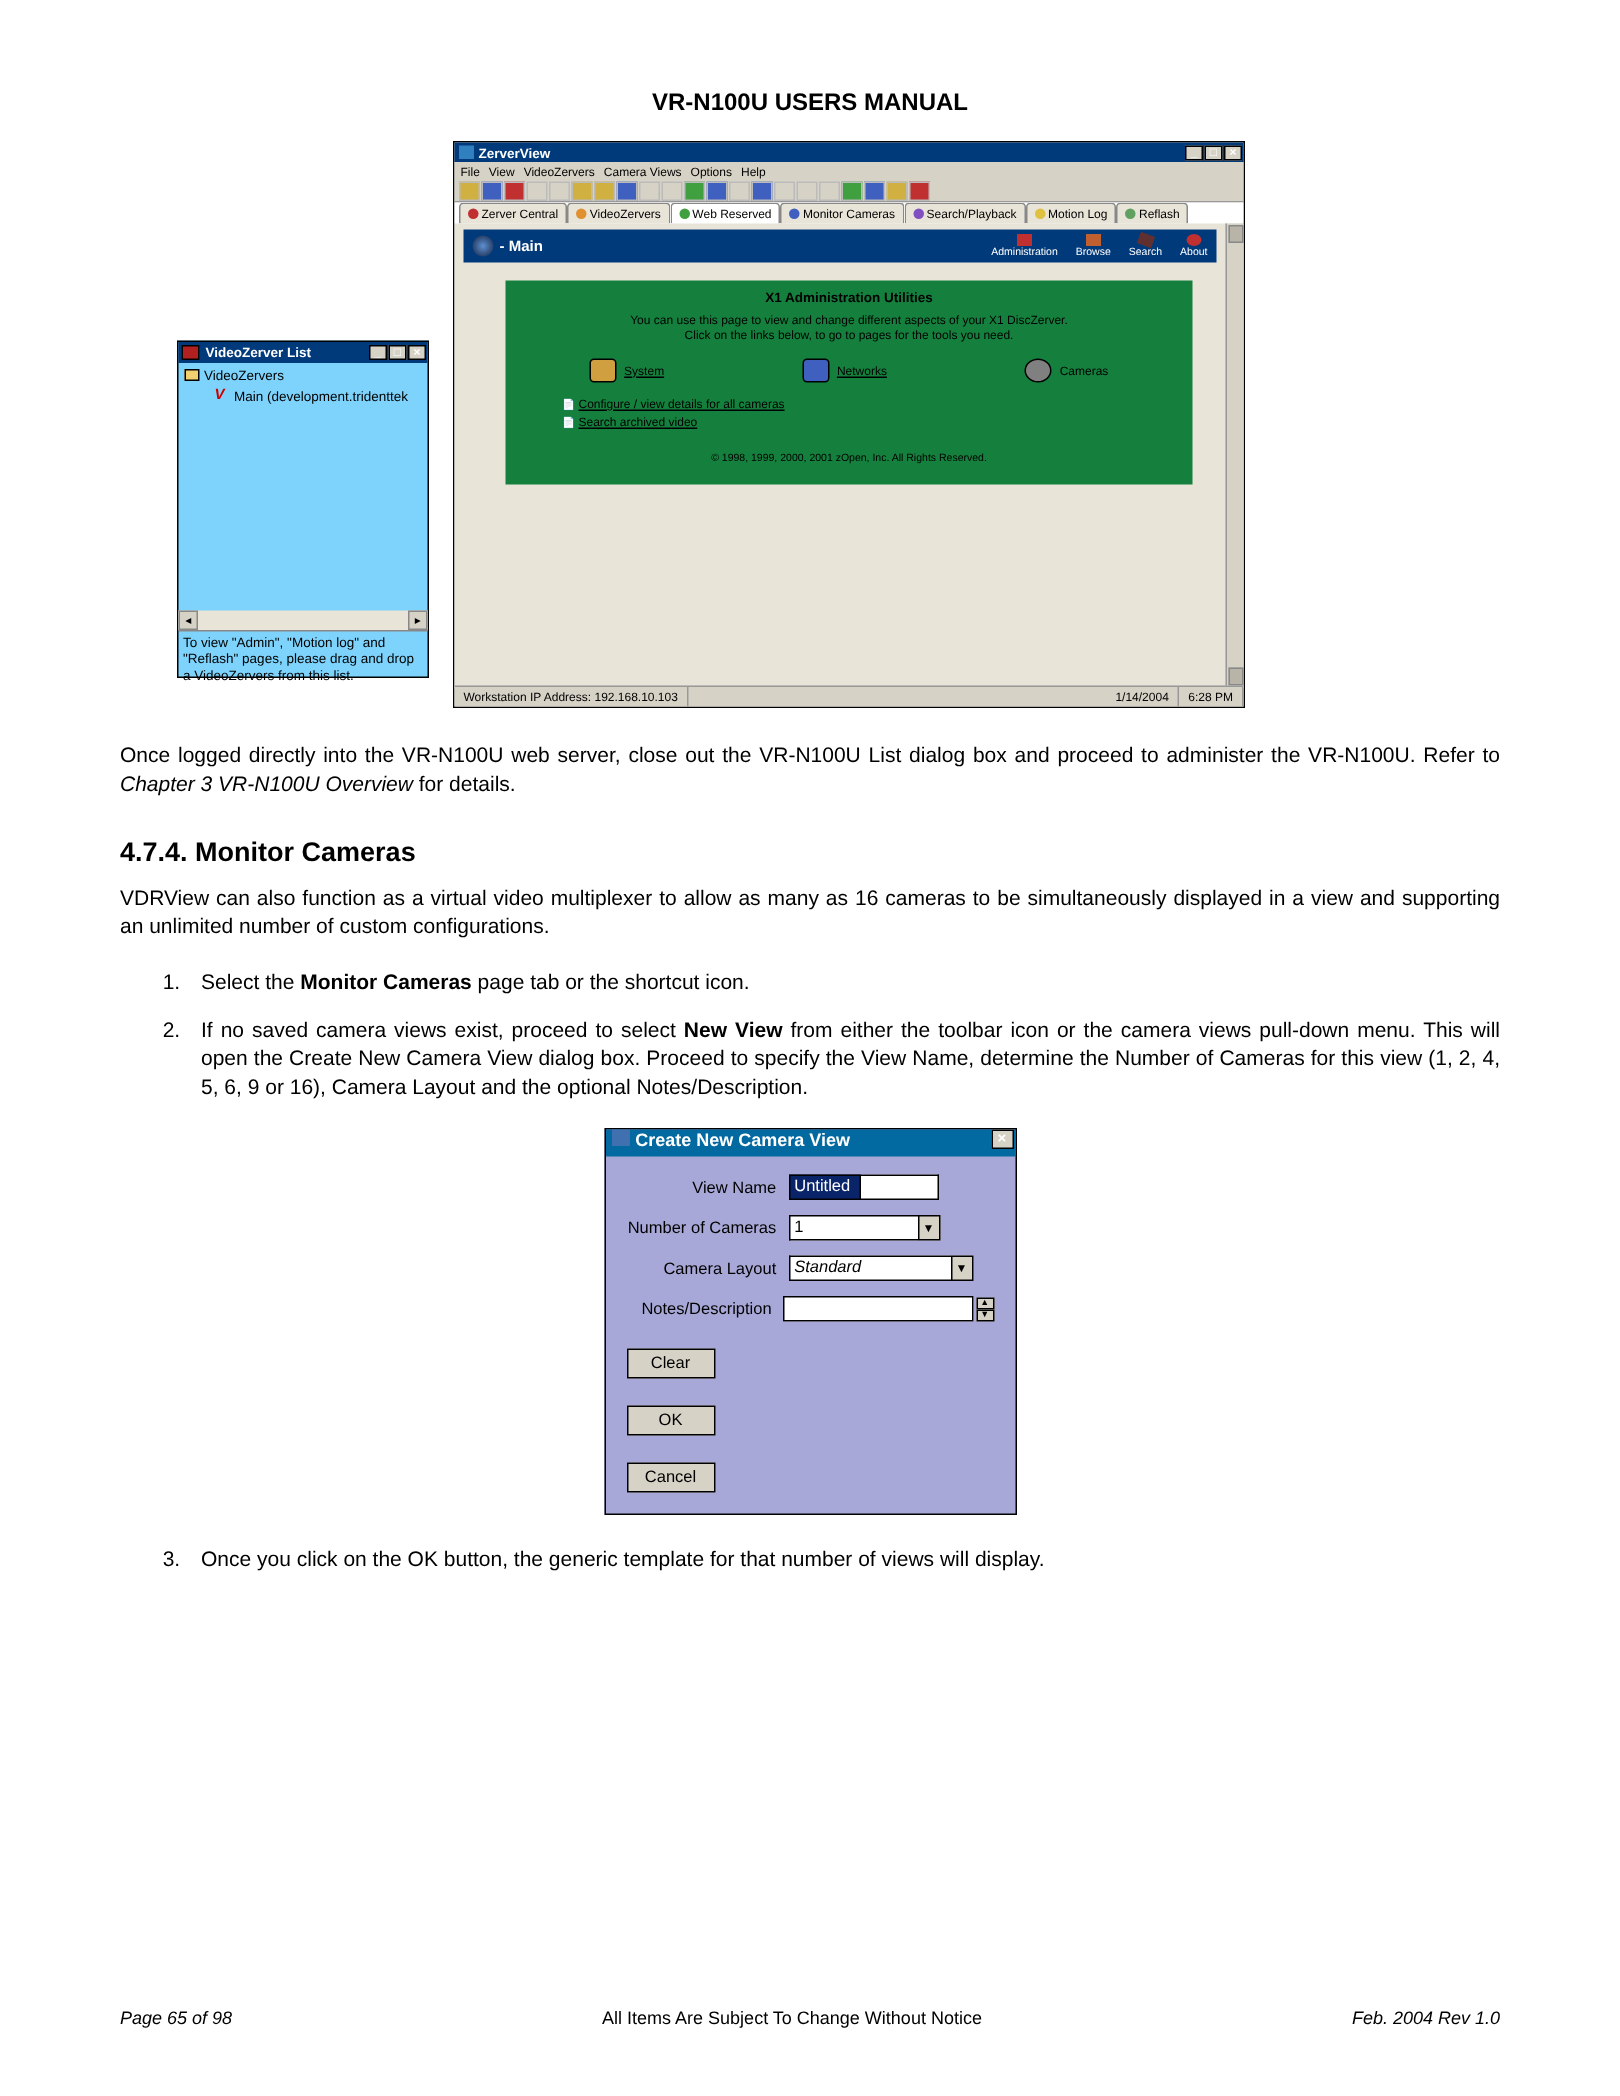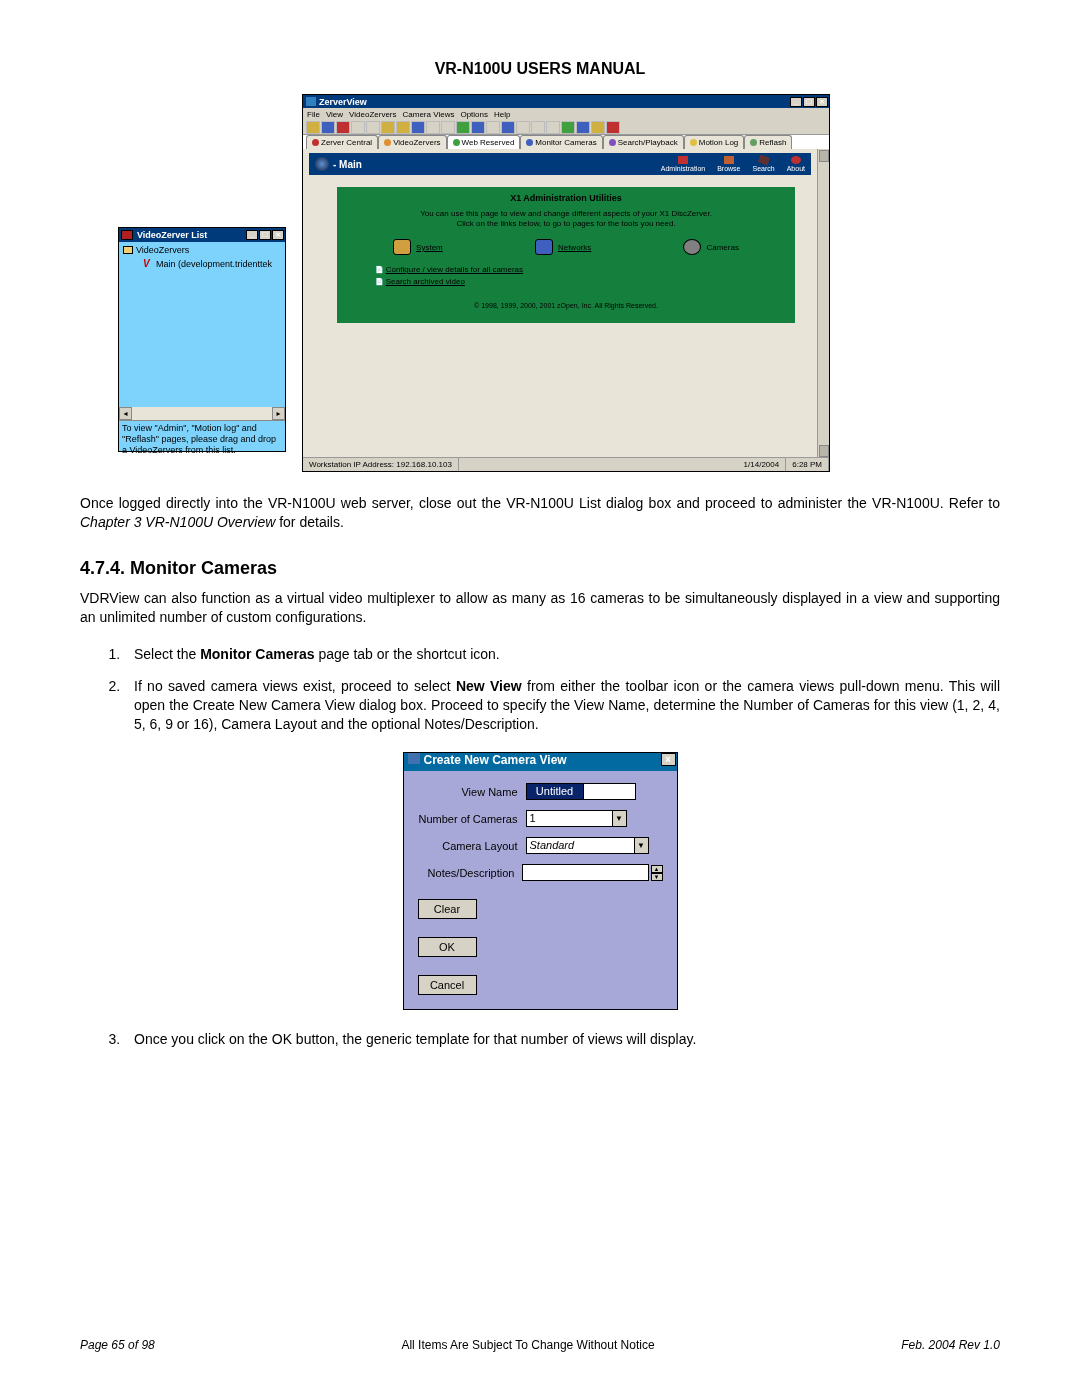--- a/index.html
+++ b/index.html
@@ -158,21 +158,21 @@
   .cncv-title b { flex: 1; font-size: 12px; }
   .cncv-title .winbtn { width: 15px; height: 13px; font-size: 10px; line-height: 11px; }
   .cncv-body { padding: 12px 14px 14px 14px; color: #000; }
   .cncv-row { display: flex; align-items: center; margin-bottom: 10px; }
   .cncv-row label { width: 100px; text-align: right; margin-right: 8px; font-size: 11px; }
   .cncv-row .txt {
     background: #fff; border: 1px solid #000; height: 17px; padding: 1px 3px; font-size: 11px;
   }
   .cncv-row .txt.sel { width: 86px; border-right: none; }
   .cncv-row .txt.w106 { width: 108px; border-right: none; font-style: italic; }
-  .cncv-row .txt.w60 { width: 58px; text-align: center; }
+  .cncv-row .txt.w60 { width: 48px; }
   .cncv-row .ddl-btn {
     width: 15px; height: 17px; background: #d6d2c6; border: 1px solid #000;
     font-size: 8px; text-align: center; line-height: 15px;
   }
   .cncv-row .notesbox {
     background: #fff; border: 1px solid #000; width: 130px; height: 17px;
   }
   .cncv-row .spin { display: flex; flex-direction: column; margin-left: 2px; }
   .cncv-row .spin .sb {
     width: 12px; height: 8px; background: #d6d2c6; border: 1px solid #000; font-size: 6px; text-align: center; line-height: 6px;

